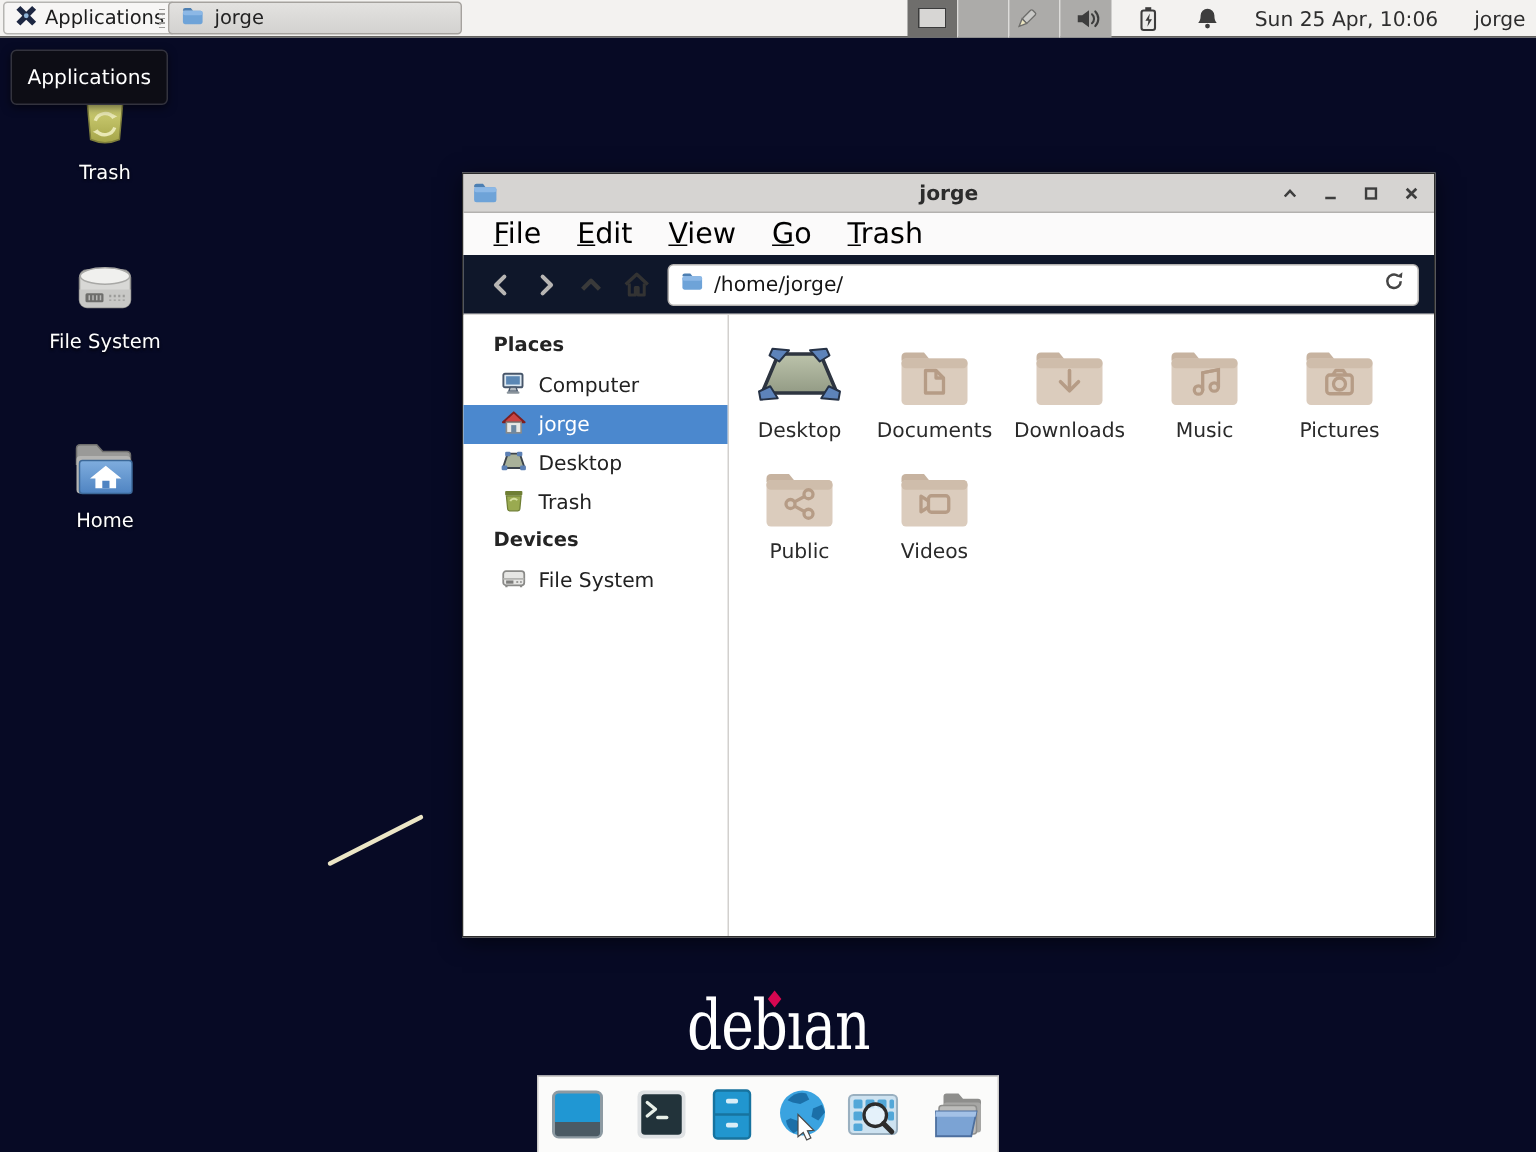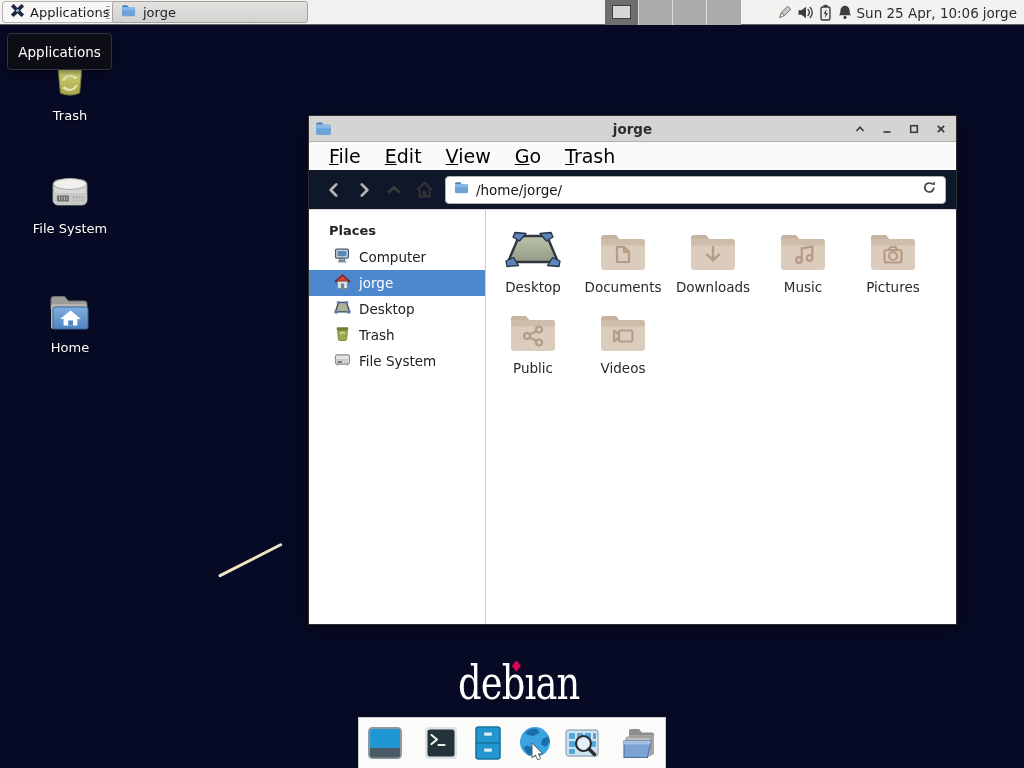--- a/index.html
+++ b/index.html
@@ -33,21 +33,21 @@
   }
   #task-btn .lbl { font-size:13px; color:#222; }
   #workspaces { position:absolute; left:605px; top:0; height:25px; display:flex; }
   .ws { width:34px; height:25px; background:#acaba9; border-right:1px solid #dddcda; position:relative; }
   .ws:last-child { border-right:none; }
   .ws.active { background:#6f6e6c; }
   .ws.active .win { position:absolute; left:7px; top:5px; width:19px; height:14px;
     background:#d7d6d4; border:1px solid #3b3b3b; }
   #tray {
     position:absolute; right:0; top:0; height:25px;
-    display:flex; align-items:center; gap:4px; padding-right:7px;
+    display:flex; align-items:center; gap:24px; padding-right:7px;
   }
   #tray svg { display:block; }
   .panel-text { font-size:13.5px; color:#2e2e2e; white-space:nowrap; }
 
   
   #tooltip {
     position:absolute; left:7px; top:33px; width:105px; height:37px;
     background:#0d0d15; border:1px solid #33333e; border-radius:4px;
     color:#fff; font-size:13.5px; display:flex; align-items:center; justify-content:center;
     z-index:60; box-shadow:0 2px 6px rgba(0,0,0,.5);
@@ -414,20 +414,21 @@
         <span>
           <svg width="17" height="17" viewBox="0 0 16 16">
               <rect x="2.6" y="2.2" width="10.8" height="2.6" rx=".6" fill="#6f7f34"></rect>
               <path d="M3.4 5.2 h9.2 L11.8 13.6 a1.2 1.2 0 0 1-1.2 1 H5.4 a1.2 1.2 0 0 1-1.2-1 z" fill="#9aaa50" stroke="#6f7f34" stroke-width=".8"></path>
               <path d="M5.8 8.6 a2.6 2.6 0 0 1 4.4-.6" stroke="#d6e0a0" stroke-width="1.2" fill="none"></path>
             </svg>
         </span>
         <span>Trash</span>
       </div>
 
+      <div class="side-header">Devices</div>
 
       <div class="side-item">
         <span>
           <svg width="17" height="17" viewBox="0 0 16 16">
               <rect x="1.4" y="3.6" width="13.2" height="8.8" rx="1.8" fill="#e6e6e4" stroke="#8a8a88" stroke-width="1.1"></rect>
               <path d="M1.4 8.4 h13.2" stroke="#b4b4b2" stroke-width="1"></path>
               <rect x="3.2" y="9.4" width="4.6" height="2" fill="#7e7e7c"></rect>
               <path d="M9.6 10.4 h3.4" stroke="#9a9a98" stroke-width="1.2" stroke-dasharray="1.2 1.2"></path>
               <path d="M3.4 12.4 v1.2 M12.6 12.4 v1.2" stroke="#8a8a88" stroke-width="1.4"></path>
             </svg>

